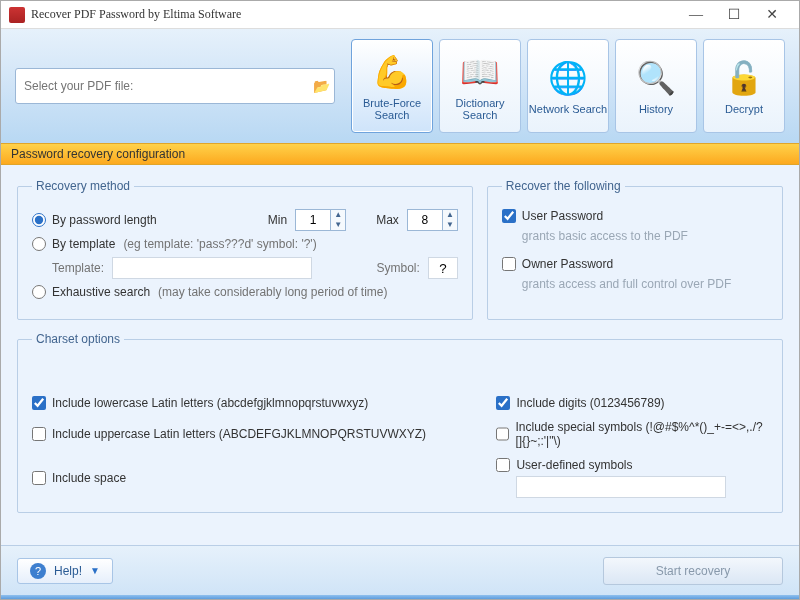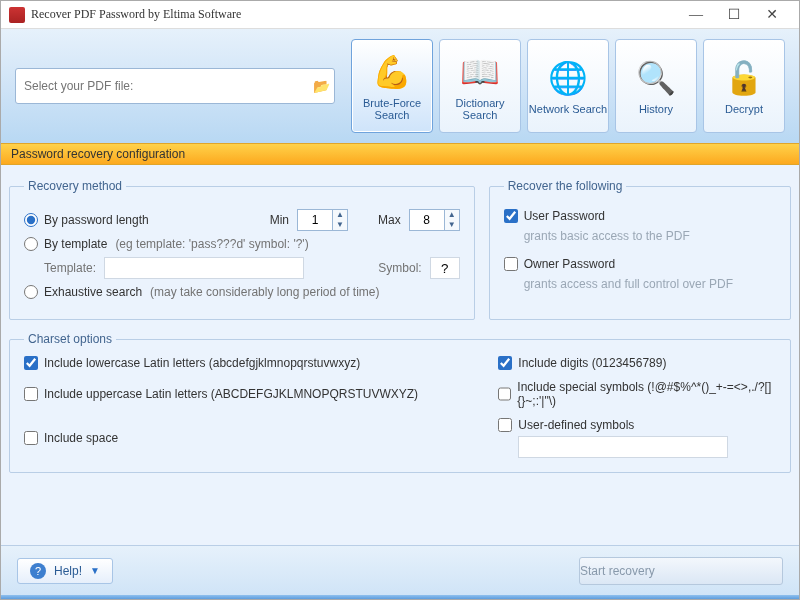--- a/index.html
+++ b/index.html
@@ -11,44 +11,44 @@
 .titlebar .winbtn { width: 38px; height: 20px; display: flex; align-items: center; justify-content: center; font-size: 14px; color: #444; cursor: pointer; }
 .topbar { height: 114px; background: linear-gradient(180deg, #e6f1fb 0%, #d0e4f7 50%, #b8d8f3 100%); display: flex; align-items: center; padding: 0 14px; gap: 6px; }
 .file-select { flex: 1; margin-right: 6px; }
 .file-input-wrap { position: relative; width: 320px; }
 .file-input { width: 320px; height: 36px; border: 1px solid #9bb7d6; border-radius: 3px; background: #fff; padding: 0 28px 0 8px; font-size: 12px; color: #888; }
 .file-browse { position: absolute; right: 4px; top: 50%; transform: translateY(-50%); font-size: 14px; }
 .tool { width: 82px; height: 94px; background: linear-gradient(#fff,#eaf3fc); border: 1px solid #a8c5e6; border-radius: 4px; display: flex; flex-direction: column; align-items: center; justify-content: center; gap: 4px; font-size: 11px; color: #2a5b94; text-align: center; cursor: pointer; }
 .tool.active { background: linear-gradient(#fff,#cfe4fa); border-color: #6fa3dc; box-shadow: inset 0 0 0 1px #fff; }
 .tool .icon { width: 48px; height: 42px; display: flex; align-items: center; justify-content: center; font-size: 32px; }
 .section-label { background: linear-gradient(#ffd24a,#fca91f); color: #333; font-size: 12px; padding: 3px 10px; border-top: 1px solid #e0a52a; border-bottom: 1px solid #e0a52a; }
-.content { flex: 1; background: #ebf3fd; padding: 14px 8px; display: flex; flex-direction: column; gap: 12px; }
+.content { flex: 1; background: #ebf3fd; padding: 14px 16px; display: flex; flex-direction: column; gap: 12px; }
 fieldset { border: 1px solid #b9cee6; border-radius: 2px; padding: 10px 14px 14px; background: transparent; }
 legend { font-size: 12px; color: #42658f; padding: 0 4px; }
 .row { display: flex; align-items: center; gap: 8px; margin: 6px 0; }
 .two-col { display: flex; gap: 14px; }
 .two-col > fieldset:first-child { flex: 1.6; }
 .two-col > fieldset:last-child { flex: 1; }
 label { font-size: 12px; color: #333; }
 .radio, .check { display: flex; align-items: center; gap: 6px; font-size: 12px; }
 .radio input, .check input { width: 14px; height: 14px; accent-color: #2a70c7; }
 .muted { color: #737373; font-size: 12px; }
 .spin { display: inline-flex; align-items: center; }
 .spin input { width: 36px; height: 22px; border: 1px solid #9bb7d6; background: #fff; text-align: center; font-size: 12px; padding: 0 2px; }
 .spin .arrows { display: flex; flex-direction: column; border: 1px solid #9bb7d6; border-left: none; background: #f5f9fd; }
 .spin .arrows span { width: 14px; height: 10px; font-size: 8px; text-align: center; line-height: 10px; cursor: pointer; color: #42658f; }
 .tpl-input { width: 200px; height: 22px; border: 1px solid #cfd8e3; background: #fff; padding: 0 6px; }
 .sym-input { width: 30px; height: 22px; border: 1px solid #cfd8e3; background: #fff; text-align: center; }
 .subtext { color: #9aa7b5; font-size: 12px; margin-left: 20px; }
-.charset-grid { display: grid; grid-template-columns: 1.6fr 1fr; gap: 10px 30px; }
+.charset-grid { display: grid; grid-template-columns: 1.6fr 1fr; gap: 10px 30px; margin-top: 40px; }
 .udf-input { width: 210px; height: 22px; border: 1px solid #cfd8e3; background: #fff; margin-left: 20px; margin-top: 4px; }
 .footer { height: 50px; background: linear-gradient(180deg, #e6f1fb, #d0e4f7); border-top: 1px solid #b9cee6; display: flex; align-items: center; justify-content: space-between; padding: 0 16px; }
 .help-btn { display: flex; align-items: center; gap: 8px; background: linear-gradient(#fff,#e6effb); border: 1px solid #a8c5e6; border-radius: 3px; padding: 4px 12px; font-size: 12px; color: #2a5b94; cursor: pointer; }
 .help-btn .q { width: 16px; height: 16px; border-radius: 50%; background: #3d7fcf; color: #fff; font-size: 11px; text-align: center; line-height: 16px; }
-.start-btn { width: 204px; height: 28px; background: linear-gradient(#f3f7fc,#dbe7f5); border: 1px solid #b5c8dd; border-radius: 3px; color: #8899ab; font-size: 12px; line-height: 26px; cursor: pointer; }
+.start-btn { width: 180px; height: 28px; background: linear-gradient(#f3f7fc,#dbe7f5); border: 1px solid #b5c8dd; border-radius: 3px; color: #8899ab; font-size: 12px; text-align: center; line-height: 26px; cursor: pointer; }
 .bottom-line { height: 4px; background: linear-gradient(#8fc0ee, #5e9ddd); }
 </style>
 </head>
 <body>
 
 <div class="window">
   <div class="titlebar">
     <div class="app-icon"></div>
     <div class="title">Recover PDF Password by Eltima Software</div>
     <div class="winbtn">—</div>

